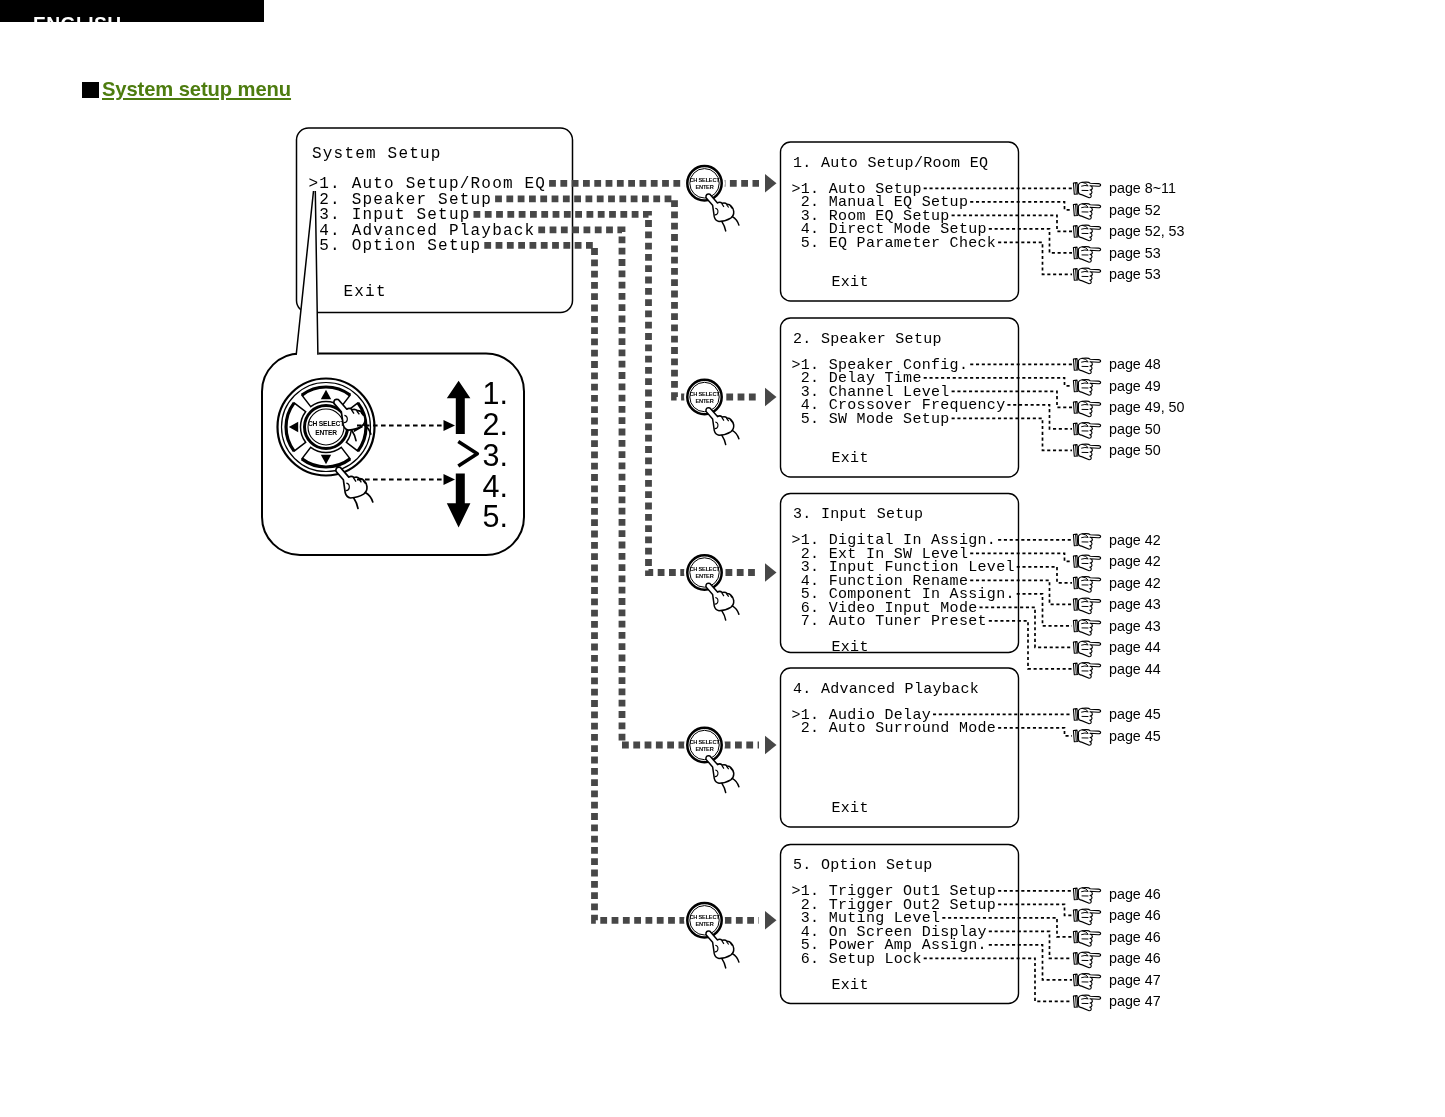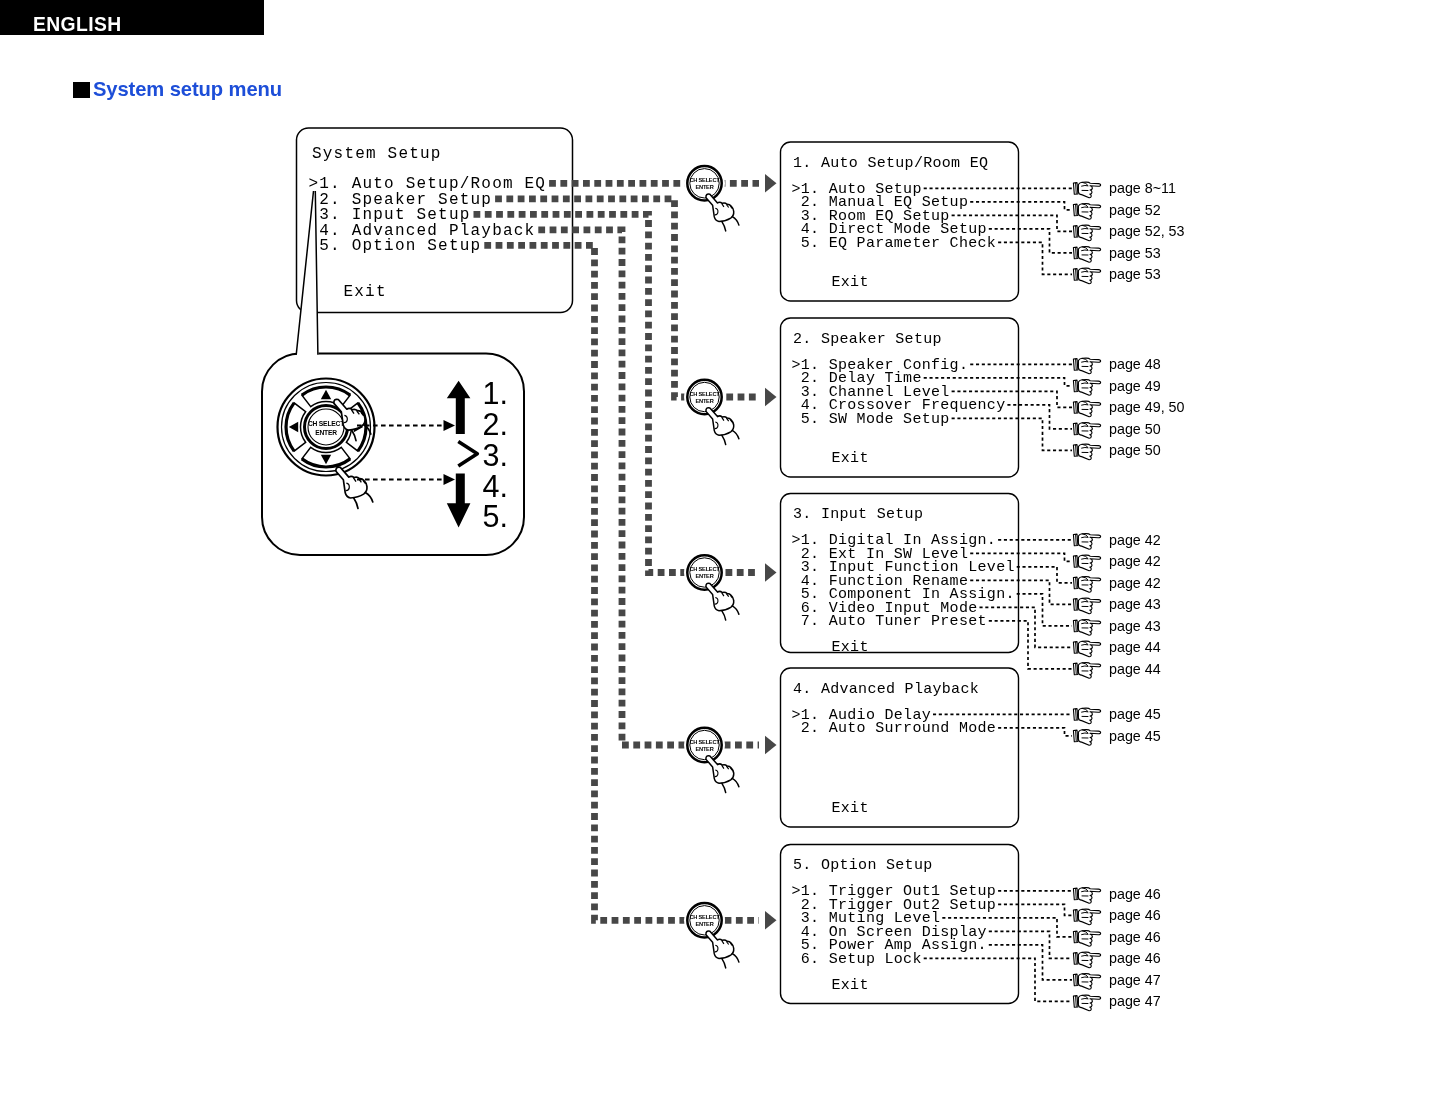--- a/index.html
+++ b/index.html
@@ -1,19 +1,19 @@
 <!DOCTYPE html>
 <html><head><meta charset="utf-8">
 <style>
 html,body{margin:0;padding:0;background:#fff;-webkit-font-smoothing:antialiased;}
 text{-webkit-font-smoothing:antialiased;}
 #page{position:relative;width:1445px;height:1117px;background:#fff;overflow:hidden;will-change:transform;}
-.bar{position:absolute;left:0;top:0;width:263.5px;height:35px;background:#000;}
+.bar{position:absolute;left:0;top:0;width:263.5px;height:22px;background:#000;}
 .bar span{position:absolute;left:33px;top:13.5px;color:#fff;font:bold 19.3px "Liberation Sans",sans-serif;letter-spacing:0.4px;}
-.hd{position:absolute;left:73px;top:78px;font:bold 20.2px "Liberation Sans",sans-serif;letter-spacing:-0.1px;color:#1d4ed8;}
+.hd{position:absolute;left:82px;top:78px;font:bold 20.2px "Liberation Sans",sans-serif;letter-spacing:-0.1px;color:#4d7c0f;text-decoration:underline;}
 .hd .sq{display:inline-block;width:16.5px;height:16.5px;background:#000;margin-right:3.5px;vertical-align:-2px;}
 </style></head>
 <body>
 <div id="page">
 <div class="bar">
       <span>ENGLISH</span>
     </div>
 <div class="hd"><span class="sq"></span>System setup menu</div>
 <svg width="1445" height="1117" viewBox="0 0 1445 1117" style="position:absolute;left:0;top:0">
 

